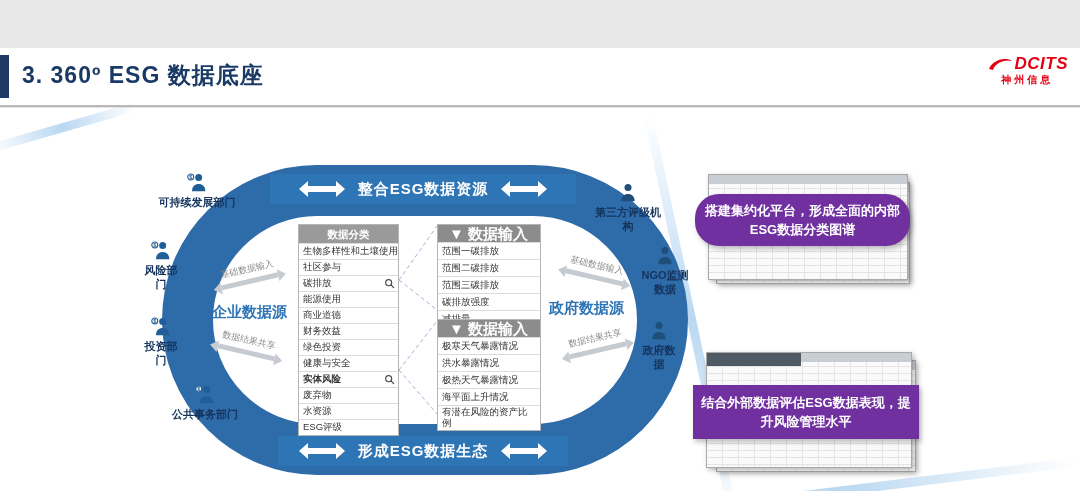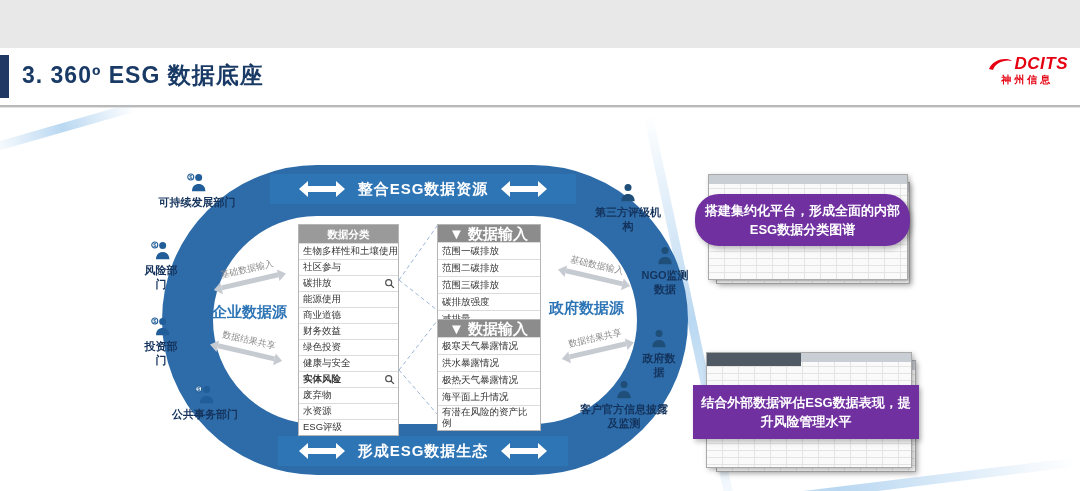--- a/index.html
+++ b/index.html
@@ -153,33 +153,26 @@
       </svg>
     <div class="node-label">第三方评级机构</div>
   </div>
   <div class="node" style="left:636px;top:197px;width:58px;">
     <svg class="picon" width="22" height="20" viewBox="0 0 26 24">
         <circle cx="13" cy="6.5" r="4.2" fill="#1f4e79"></circle>
         <path d="M5 23c0-5.5 3.6-8.5 8-8.5s8 3 8 8.5z" fill="#1f4e79"></path>
       </svg>
     <div class="node-label">NGO监测数据</div>
   </div>
-  <div class="node" style="left:638px;top:280px;width:42px;">
+  <div class="node" style="left:638px;top:272px;width:42px;">
     <svg class="picon" width="22" height="20" viewBox="0 0 26 24">
         <circle cx="13" cy="6.5" r="4.2" fill="#1f4e79"></circle>
         <path d="M5 23c0-5.5 3.6-8.5 8-8.5s8 3 8 8.5z" fill="#1f4e79"></path>
       </svg>
     <div class="node-label">政府数据</div>
-  </div>
-  <div class="node" style="left:580px;top:331px;width:88px;">
-    <svg class="picon" width="22" height="20" viewBox="0 0 26 24">
-        <circle cx="13" cy="6.5" r="4.2" fill="#1f4e79"></circle>
-        <path d="M5 23c0-5.5 3.6-8.5 8-8.5s8 3 8 8.5z" fill="#1f4e79"></path>
-      </svg>
-    <div class="node-label">客户官方信息披露及监测</div>
   </div>
 
   <div class="src-label" style="left:212px;top:255px;">企业数据源</div>
   <div class="src-label" style="left:549px;top:251px;">政府数据源</div>
 
   <div class="flow" style="left:208px;top:215px;width:80px;transform:rotate(-13deg);">
     <span class="flow-text">基础数据输入</span>
     <span class="darrow gdarrow"></span>
   </div>
   <div class="flow" style="left:208px;top:286px;width:80px;transform:rotate(13deg);">

